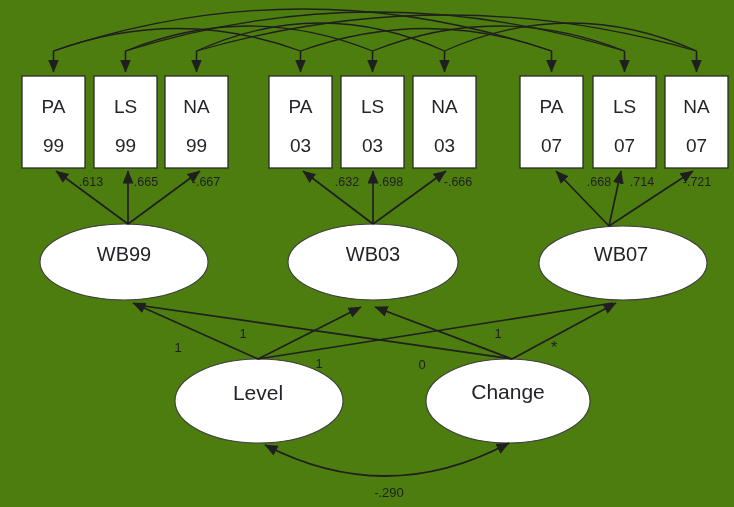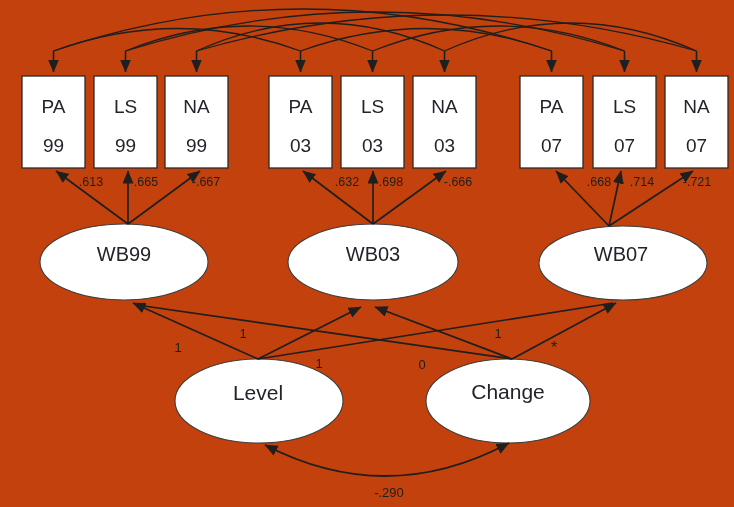--- a/index.html
+++ b/index.html
@@ -1,16 +1,16 @@
 <!DOCTYPE html>
 <html><head>
 <meta charset="utf-8">
 <style>
   html,body{margin:0;padding:0;background:#ffffff;}
-  .stage{position:relative;width:734px;height:507px;background:#c2410c;overflow:hidden;}
+  .stage{position:relative;width:734px;height:507px;background:#4d7c0f;overflow:hidden;}
   svg text{font-family:"Liberation Sans","DejaVu Sans",sans-serif;fill:#1f1f1f;}
   .arc{fill:none;stroke:#1f1f1f;stroke-width:1.3;}
   .stem{stroke:#1f1f1f;stroke-width:1.6;}
   .arrow{stroke:#1f1f1f;stroke-width:1.7;}
   .covarc{fill:none;stroke:#1f1f1f;stroke-width:1.9;}
   .box{fill:#ffffff;stroke:#2a2a2a;stroke-width:1.3;}
   .ell{fill:#ffffff;stroke:#3f3f3f;stroke-width:1.1;}
   .boxlabel{font-size:19px;text-anchor:middle;fill:#23232b;}
   .factorlabel{font-size:20px;text-anchor:middle;fill:#23232b;}
   .growthlabel{font-size:21px;text-anchor:middle;fill:#23232b;}

